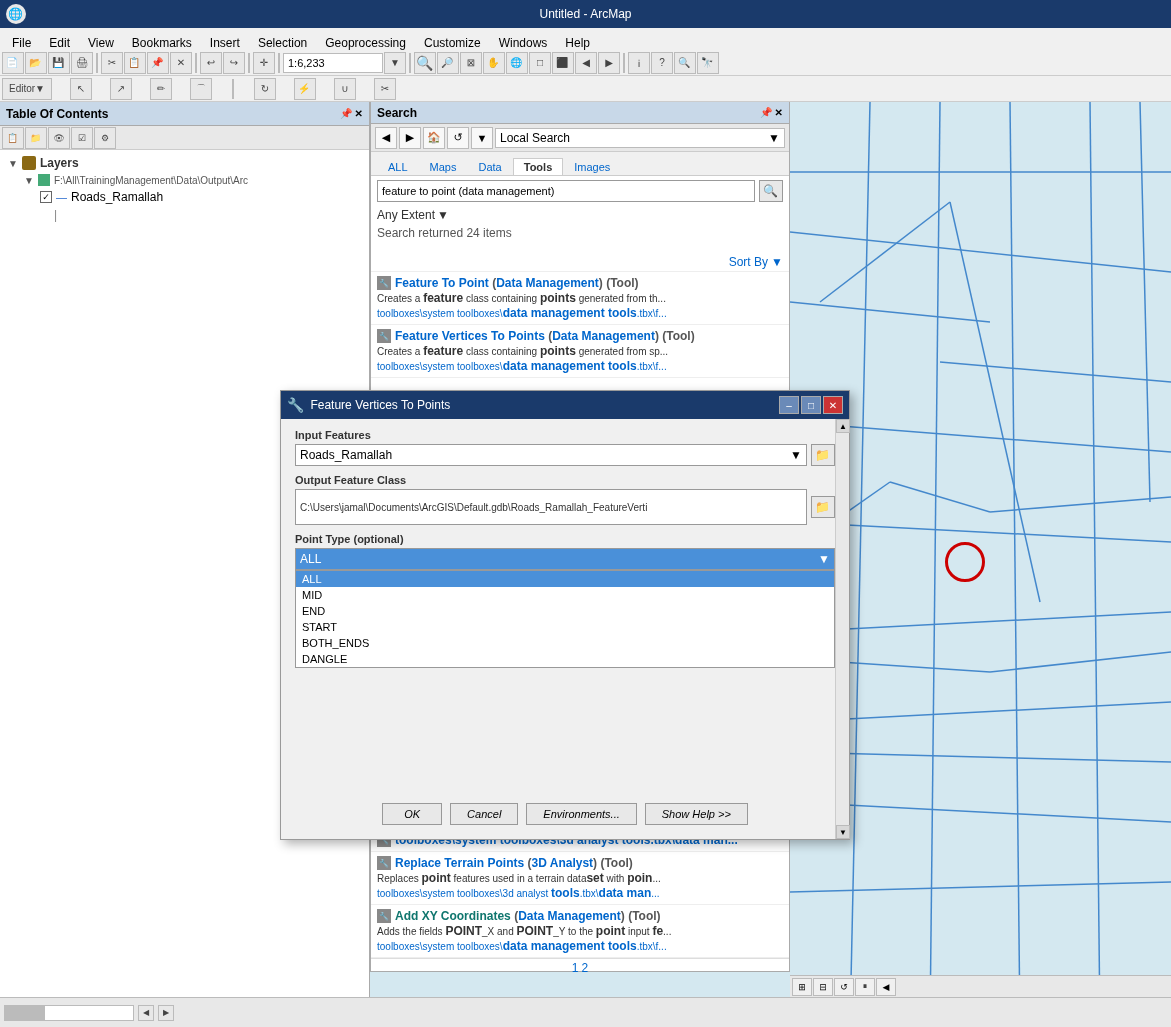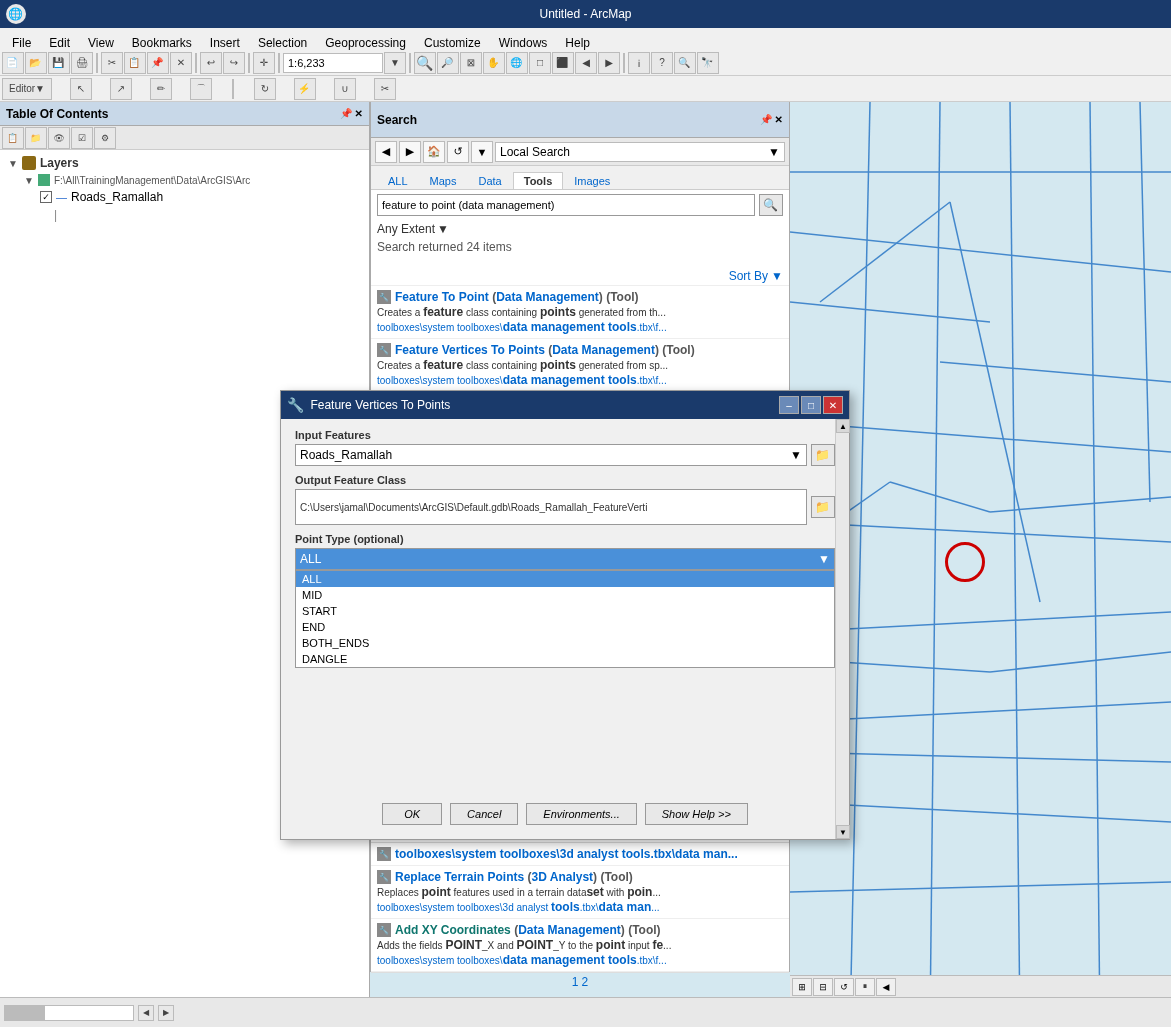--- a/index.html
+++ b/index.html
@@ -93,21 +93,21 @@
     .triangle { font-size: 10px; color: #555; cursor: pointer; }
 
     
     .search-panel {
       position: absolute; top: 102px; left: 370px; width: 420px;
       background: white; border: 1px solid #aaa; border-top: 0;
     }
     .search-header {
       background: #c8d8e8; padding: 3px 6px; font-size: 13px; font-weight: bold;
       border-bottom: 1px solid #aaa; display: flex; align-items: center; justify-content: space-between;
-      height: 36px;
+      height: 22px;
     }
     .search-nav {
       height: 28px; background: #e8e8e8; border-bottom: 1px solid #ccc;
       display: flex; align-items: center; padding: 0 4px; gap: 2px;
     }
     .search-nav-btn {
       width: 22px; height: 22px; border: 1px solid #bbb; background: #f8f8f8;
       display: flex; align-items: center; justify-content: center; font-size: 11px; cursor: pointer;
     }
     .search-dropdown {
@@ -376,21 +376,21 @@
   </div>
   <div class="toc-content">
     <div class="toc-layers-header">
       <span class="triangle">▼</span>
       <span style="background:#8B6914;width:14px;height:14px;display:inline-block;border-radius:2px;"></span>
       <span>Layers</span>
     </div>
     <div class="toc-layer-item">
       <span class="triangle">▼</span>
       <span style="background:#4a7;width:12px;height:12px;display:inline-block;"></span>
-      <span style="font-size:10px;color:#555;">F:\All\TrainingManagement\Data\ArcGIS\Arc</span>
+      <span style="font-size:10px;color:#555;">F:\All\TrainingManagement\Data\Output\Arc</span>
     </div>
     <div class="toc-sublayer">
       <div class="checkbox-icon checked"></div>
       <span style="color:#2266cc;font-size:11px;">—</span>
       <span>Roads_Ramallah</span>
     </div>
     <div style="padding-left:50px;color:#888;font-size:12px;padding-top:2px;">|</div>
   </div>
 </div>
 
@@ -600,22 +600,22 @@
 
     <div class="field-label">Point Type (optional)</div>
     <div class="point-type-selector">
       <div class="point-type-btn">
         <span>ALL</span>
         <span>▼</span>
       </div>
       <div class="point-type-list">
         <div class="pt-option selected">ALL</div>
         <div class="pt-option">MID</div>
+        <div class="pt-option">END</div>
         <div class="pt-option">START</div>
-        <div class="pt-option">END</div>
         <div class="pt-option">BOTH_ENDS</div>
         <div class="pt-option">DANGLE</div>
       </div>
     </div>
   </div>
 
   <div class="dialog-buttons">
     <div class="dlg-btn">OK</div>
     <div class="dlg-btn">Cancel</div>
     <div class="dlg-btn">Environments...</div>

